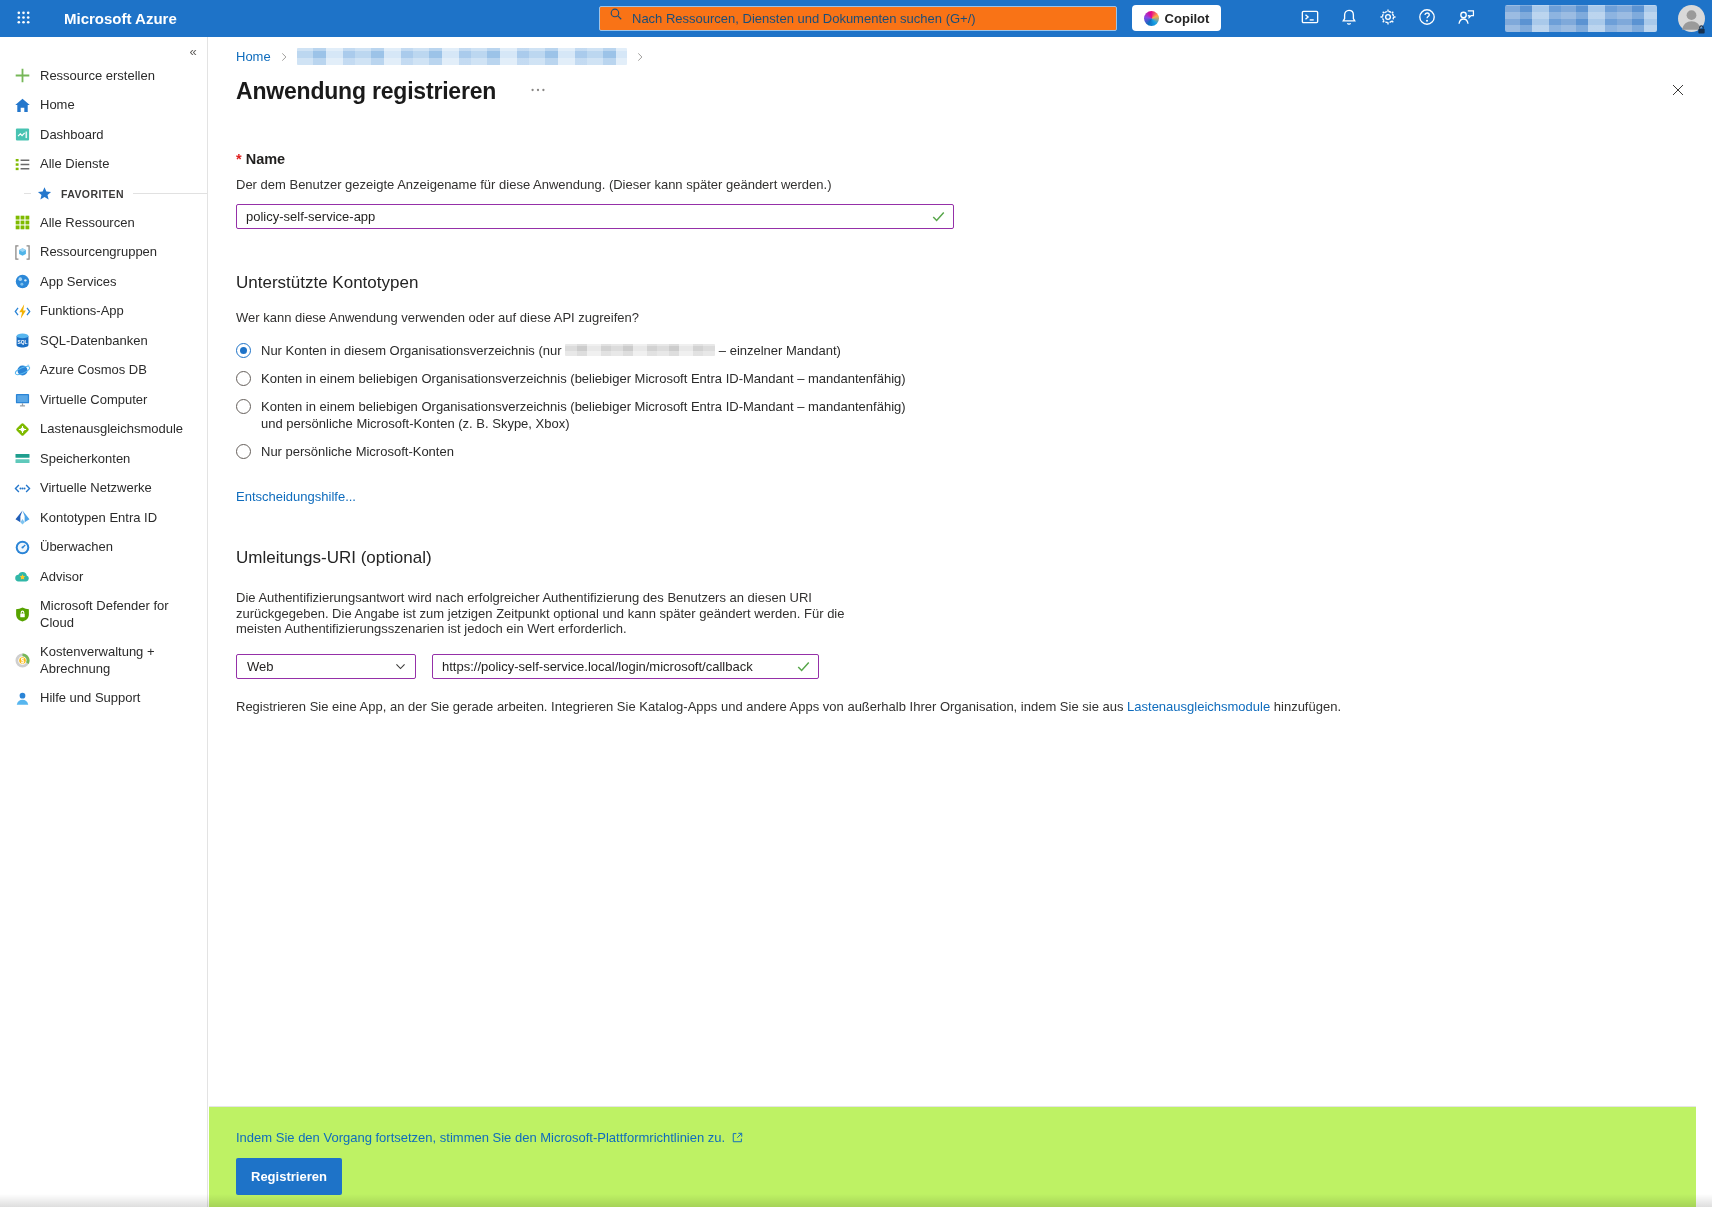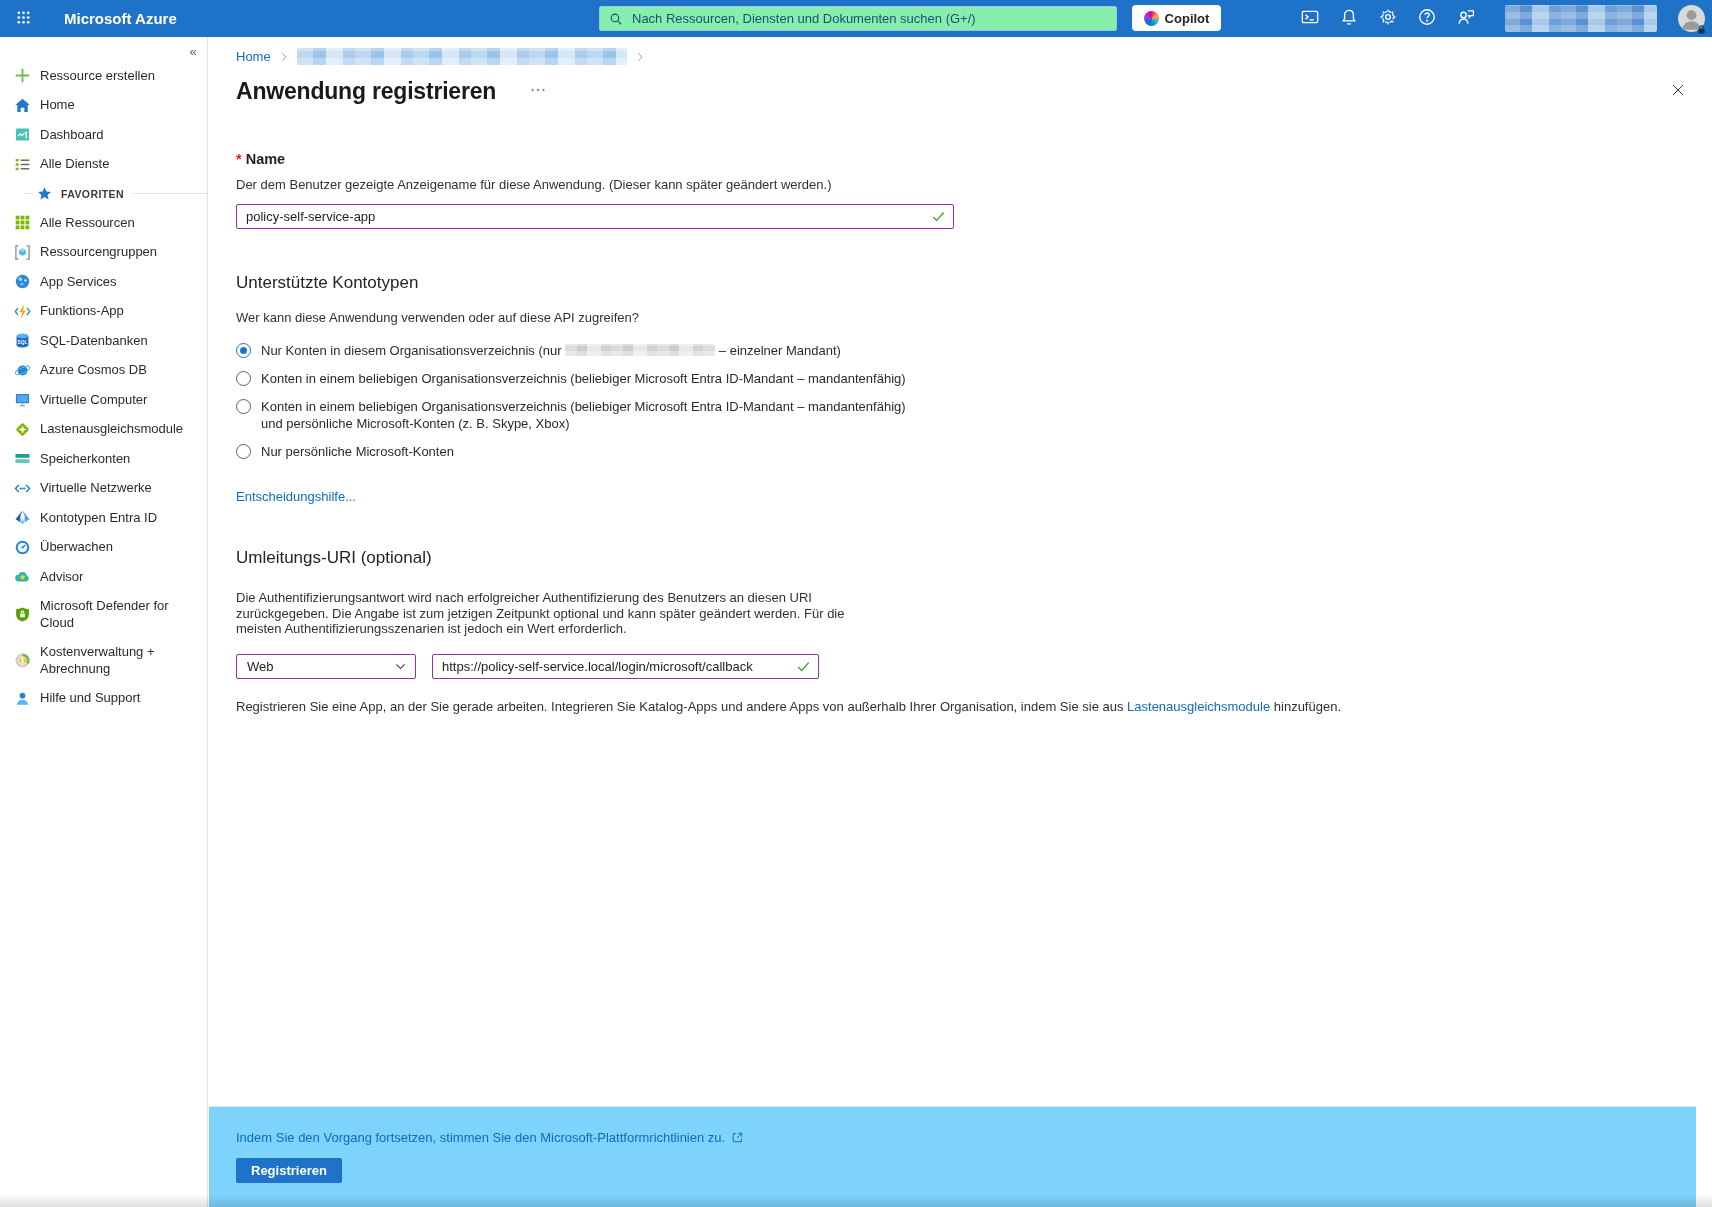--- a/index.html
+++ b/index.html
@@ -6,21 +6,21 @@
   html,body { margin:0; padding:0; }
   body {
     width:1712px; height:1207px; position:relative; overflow:hidden;
     background:#fff; font-family:"Liberation Sans","DejaVu Sans",sans-serif;
     color:#323130; font-size:13px;
   }
   
   .topbar { position:absolute; top:0; left:0; right:0; height:37px; background:#1e73c8; z-index:20; }
   .waffle { position:absolute; left:0; top:0; width:46px; height:37px; display:flex; align-items:center; justify-content:center; cursor:pointer; }
   .brand { position:absolute; left:64px; top:0; height:37px; display:flex; align-items:center; color:#fff; font-size:15px; font-weight:700; cursor:pointer; }
-  .search-wrap { position:absolute; left:599px; top:6px; width:518px; height:25px; background:#86efac; border:1px solid #9cc3e8; border-radius:2px; display:flex; align-items:center; padding:0 9px; }
+  .search-wrap { position:absolute; left:599px; top:6px; width:518px; height:25px; background:#f97316; border:1px solid #9cc3e8; border-radius:2px; display:flex; padding:0 9px; }
   .search-wrap .icon { display:flex; margin-right:7px; }
   .search-input { flex:1; background:transparent; border:none; outline:none; font-size:13px; color:#123f68; font-family:inherit; }
   .search-input::placeholder { color:#1c4e79; opacity:1; }
   .copilot-btn { position:absolute; left:1132px; top:5px; width:89px; height:26px; background:#fff; border:none; border-radius:4px; display:flex; align-items:center; justify-content:center; gap:6px; font-size:13px; font-weight:700; color:#242424; cursor:pointer; font-family:inherit;text-align:right; }
   .copilot-logo { width:15px; height:15px; border-radius:50%; background:conic-gradient(from 210deg,#0f6cbd,#8a48e6,#e3008c,#ffaa44,#16a3e8,#0f6cbd); display:inline-block; }
   .topbar-icons { position:absolute; left:1301px; top:0; height:37px; display:flex; align-items:center; gap:21px; }
   .tb-icon { width:18px; height:18px; display:flex; align-items:center; justify-content:center; cursor:pointer; background:none; border:none; padding:0; }
   .redact-user { position:absolute; left:1505px; top:5px; width:152px; height:27px; border-radius:2px; }
   .avatar { position:absolute; left:1678px; top:5px; width:27px; height:27px; border-radius:50%; background:#d9d9d9; cursor:pointer; overflow:visible; }
   .avatar .lock { position:absolute; right:-2px; bottom:-2px; width:11px; height:11px; }
@@ -73,24 +73,24 @@
   .redact-inline { display:inline-block; width:150px; height:12px; border-radius:1px; vertical-align:-1px; }
   .link { color:#0f6cbd; text-decoration:none; cursor:pointer; }
   .help-link { display:inline-block; margin-top:24px; }
   .multi-desc { margin-top:22px; max-width:642px; line-height:15.5px; }
   .uri-row { display:flex; gap:16px; margin-top:17px; }
   .select-box { width:180px; height:25px; border:1px solid #9530a8; border-radius:2px; background:#fff; display:flex; align-items:center; padding:0 8px 0 10px; cursor:pointer; }
   .select-box .val { flex:1; color:#201f1e; }
   .select-box .icon { display:flex; width:13px; height:13px; }
   .uri-wrap { position:relative; width:387px; }
   .note { margin-top:20px; max-width:1260px; line-height:16px; }
-  .blade-footer { position:absolute; left:0; right:16px; bottom:0; height:101px; border-top:1px solid #e5e5e5; padding:23px 0 0 27px; background:#7dd3fc;text-decoration:underline; }
+  .blade-footer { position:absolute; left:0; right:16px; bottom:0; height:101px; border-top:1px solid #e5e5e5; padding:23px 0 0 27px; background:#bef264;text-decoration:underline; }
   .terms { display:inline-flex; align-items:center; gap:6px; }
   .terms .icon { display:flex; width:13px; height:13px; }
-  .primary-btn { margin-top:13px; height:25px; padding:0 15px; background:#1e73c8; color:#fff; border:none; border-radius:2px; font-size:13px; font-weight:600; cursor:pointer; font-family:inherit; }
+  .primary-btn { margin-top:13px; height:37px; padding:0 15px; background:#1e73c8; color:#fff; border:none; border-radius:2px; font-size:13px; font-weight:600; cursor:pointer; font-family:inherit; }
   body::after { content:""; position:absolute; left:0; right:0; bottom:0; height:13px;
     background:linear-gradient(to bottom, rgba(0,0,0,0), rgba(0,0,0,.13)); pointer-events:none; z-index:30; }
 </style>
 </head>
 <body>
 
 <header class="topbar">
   <div class="waffle">
       <span class="icon"><svg viewBox="0 0 16 16" width="15" height="15" xmlns="http://www.w3.org/2000/svg">
           <g fill="#fff">

